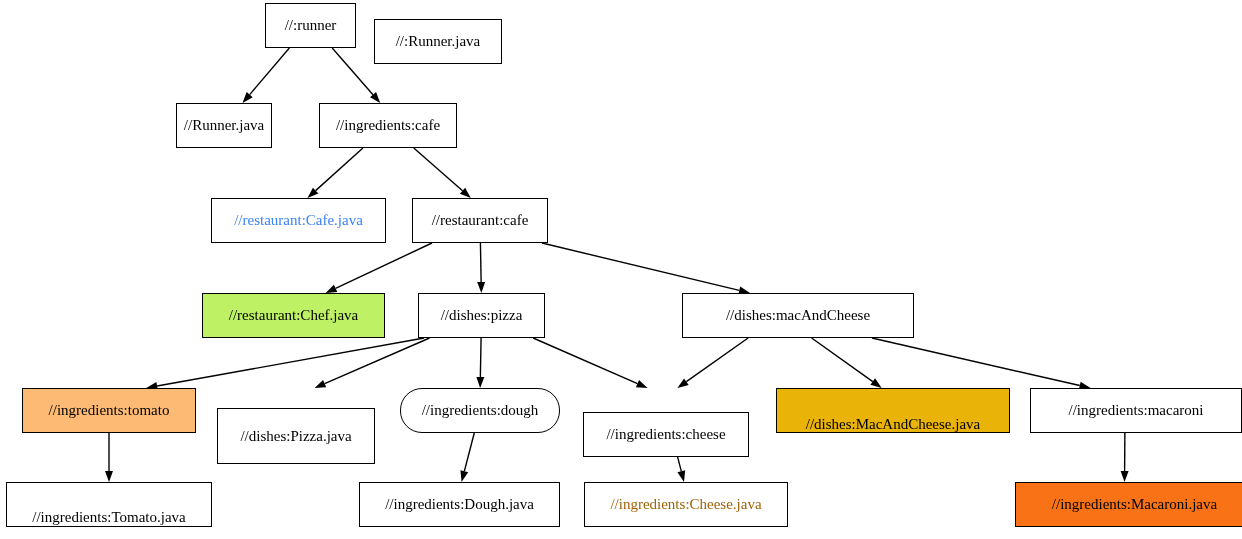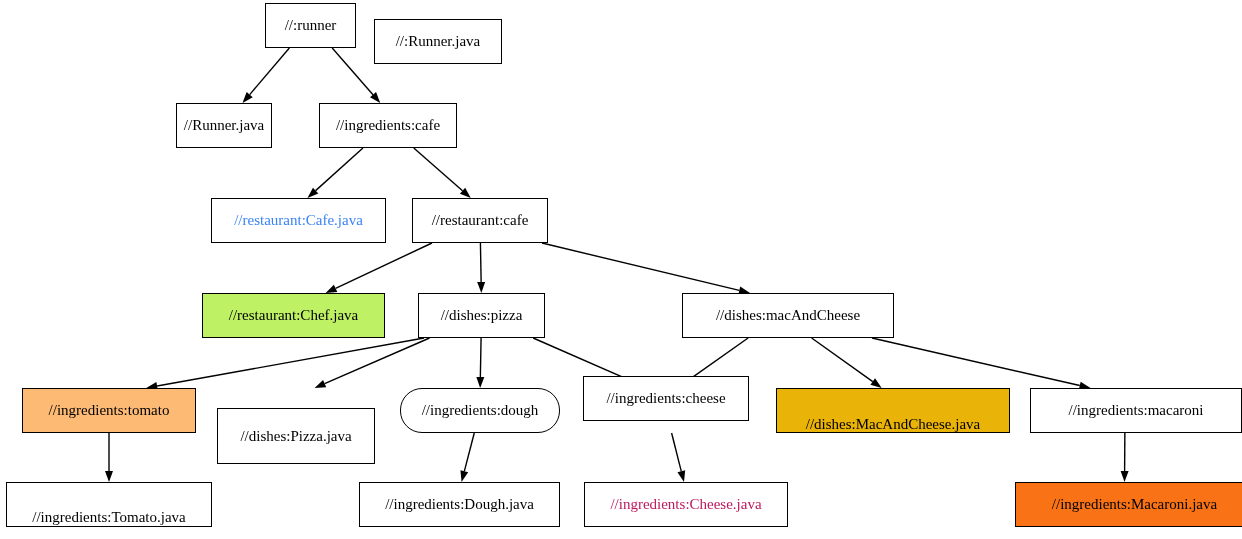--- a/index.html
+++ b/index.html
@@ -149,47 +149,47 @@
       </div>
       <div class="graph-node" style="left: 412px; top: 198px; width: 136px; height: 45px; border-color: rgb(0, 0, 0); background: rgb(255, 255, 255);">
         <span class="graph-node-label" style="color: rgb(0, 0, 0);">//restaurant:cafe</span>
       </div>
       <div class="graph-node" style="left: 202px; top: 293px; width: 183px; height: 45px; border-color: rgb(0, 0, 0); background: #bef264;">
         <span class="graph-node-label" style="color: rgb(0, 0, 0);">//restaurant:Chef.java</span>
       </div>
       <div class="graph-node" style="left: 418px; top: 293px; width: 127px; height: 45px; border-color: rgb(0, 0, 0); background: rgb(255, 255, 255);">
         <span class="graph-node-label" style="color: rgb(0, 0, 0);">//dishes:pizza</span>
       </div>
-      <div class="graph-node" style="left: 682px; top: 293px; width: 212px; height: 45px; border-color: rgb(0, 0, 0); background: rgb(255, 255, 255);">
+      <div class="graph-node" style="left: 682px; top: 293px; width: 232px; height: 45px; border-color: rgb(0, 0, 0); background: rgb(255, 255, 255);">
         <span class="graph-node-label" style="color: rgb(0, 0, 0);">//dishes:macAndCheese</span>
       </div>
       <div class="graph-node" style="left: 22px; top: 388px; width: 174px; height: 45px; border-color: rgb(0, 0, 0); background: #fdba74;">
         <span class="graph-node-label" style="color: rgb(0, 0, 0);">//ingredients:tomato</span>
       </div>
       <div class="graph-node" style="left: 217px; top: 400px; width: 158px; height: 56px; border-color: rgb(0, 0, 0); background: rgb(255, 255, 255); margin-top: 8px;">
         <span class="graph-node-label" style="color: rgb(0, 0, 0);">//dishes:Pizza.java</span>
       </div>
       <div class="graph-node" style="left: 400px; top: 388px; width: 160px; height: 45px; border-color: rgb(0, 0, 0); background: rgb(255, 255, 255); border-radius: 22px;">
         <span class="graph-node-label" style="color: rgb(0, 0, 0);">//ingredients:dough</span>
       </div>
-      <div class="graph-node" style="left: 583px; top: 376px; width: 166px; height: 45px; border-color: rgb(0, 0, 0); background: rgb(255, 255, 255);">
+      <div class="graph-node" style="left: 583px; top: 412px; width: 166px; height: 45px; border-color: rgb(0, 0, 0); background: rgb(255, 255, 255);">
         <span class="graph-node-label" style="color: rgb(0, 0, 0);">//ingredients:cheese</span>
       </div>
       <div class="graph-node" style="left: 776px; top: 388px; width: 234px; height: 45px; border-color: rgb(0, 0, 0); background: #eab308; align-items: flex-end;">
         <span class="graph-node-label" style="color: rgb(0, 0, 0);">//dishes:MacAndCheese.java</span>
       </div>
       <div class="graph-node" style="left: 1030px; top: 388px; width: 212px; height: 45px; border-color: rgb(0, 0, 0); background: rgb(255, 255, 255);">
         <span class="graph-node-label" style="color: rgb(0, 0, 0);">//ingredients:macaroni</span>
       </div>
       <div class="graph-node" style="left: 6px; top: 482px; width: 206px; height: 45px; border-color: rgb(0, 0, 0); background: rgb(255, 255, 255);">
         <span class="graph-node-label" style="color: rgb(0, 0, 0); margin-top: 26px;">//ingredients:Tomato.java</span>
       </div>
       <div class="graph-node" style="left: 359px; top: 482px; width: 201px; height: 45px; border-color: rgb(0, 0, 0); background: rgb(255, 255, 255);">
         <span class="graph-node-label" style="color: rgb(0, 0, 0);">//ingredients:Dough.java</span>
       </div>
       <div class="graph-node" style="left: 584px; top: 482px; width: 204px; height: 45px; border-color: rgb(0, 0, 0); background: rgb(255, 255, 255);">
-        <span class="graph-node-label" style="color: #be185d; font-family: Liberation Serif, serif;">//ingredients:Cheese.java</span>
+        <span class="graph-node-label" style="color: #a16207; font-family: Liberation Serif, serif;">//ingredients:Cheese.java</span>
       </div>
       <div class="graph-node" style="left: 1015px; top: 482px; width: 239px; height: 45px; border-color: rgb(0, 0, 0); background: #f97316;">
         <span class="graph-node-label" style="color: rgb(0, 0, 0);">//ingredients:Macaroni.java</span>
       </div>
     </div>
 </div>
 
 </body></html>

